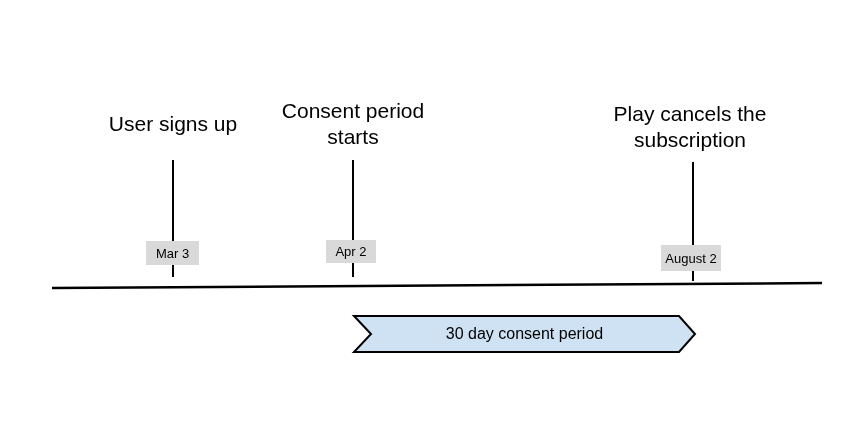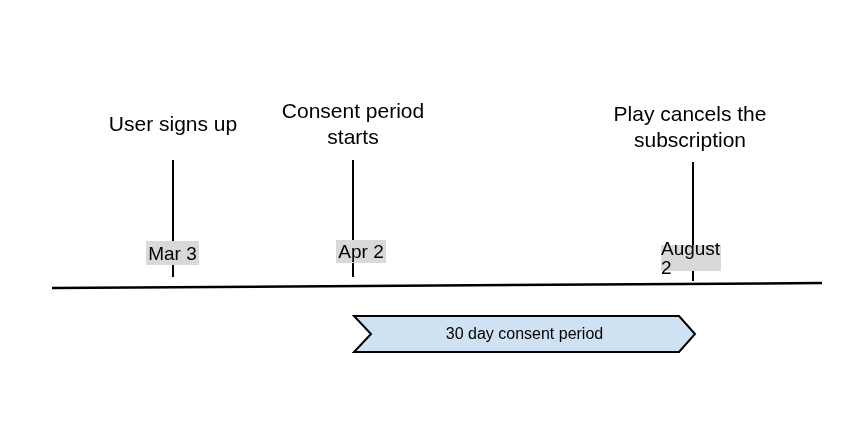--- a/index.html
+++ b/index.html
@@ -34,26 +34,26 @@
   .label-user{left:53px;top:111px;width:200px;}
   .label-consent{left:253px;top:98px;width:160px;}
   .label-play{left:580px;top:101px;width:180px;}
   .date-chip{
     position:absolute;
     z-index:2;
     background:var(--chip-bg,#d9d9d9);
     display:flex;
     align-items:center;
     justify-content:center;
-    font-size:19px;
+    font-size:13px;
     line-height:1;
     color:var(--text,#000);
   }
   .chip-mar{left:126px;top:241px;width:53px;height:24px;}
-  .chip-apr{left:316px;top:240px;width:50px;height:23px;text-align:center;}
+  .chip-apr{left:306px;top:240px;width:50px;height:23px;text-align:center;}
   .chip-may{left:641px;top:245px;width:60px;height:26px;}
   .banner-text{
     position:absolute;
     z-index:2;
     left:334px;top:316px;
     width:341px;height:36px;
     display:flex;
     align-items:center;
     justify-content:center;
     font-size:16px;

